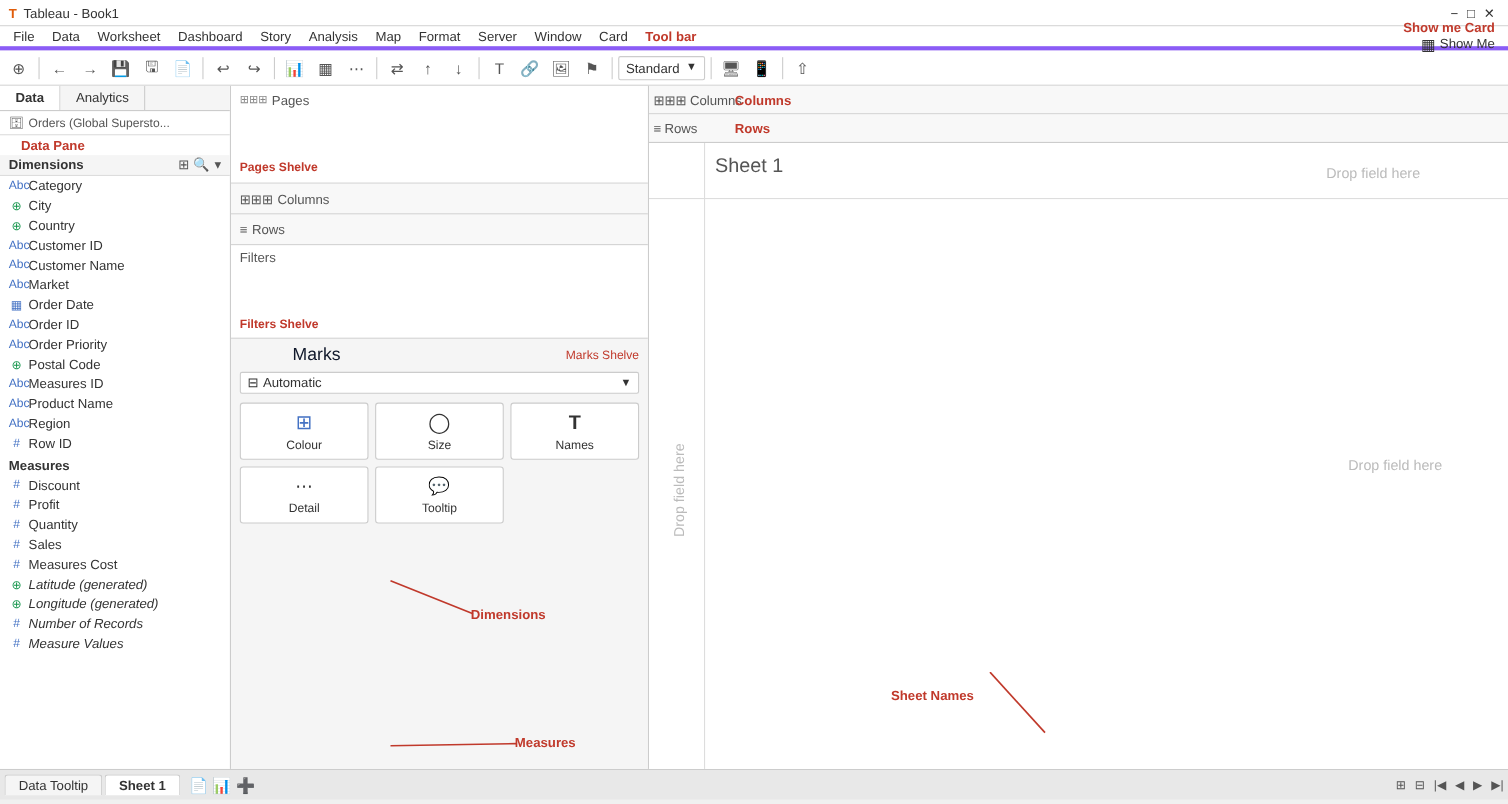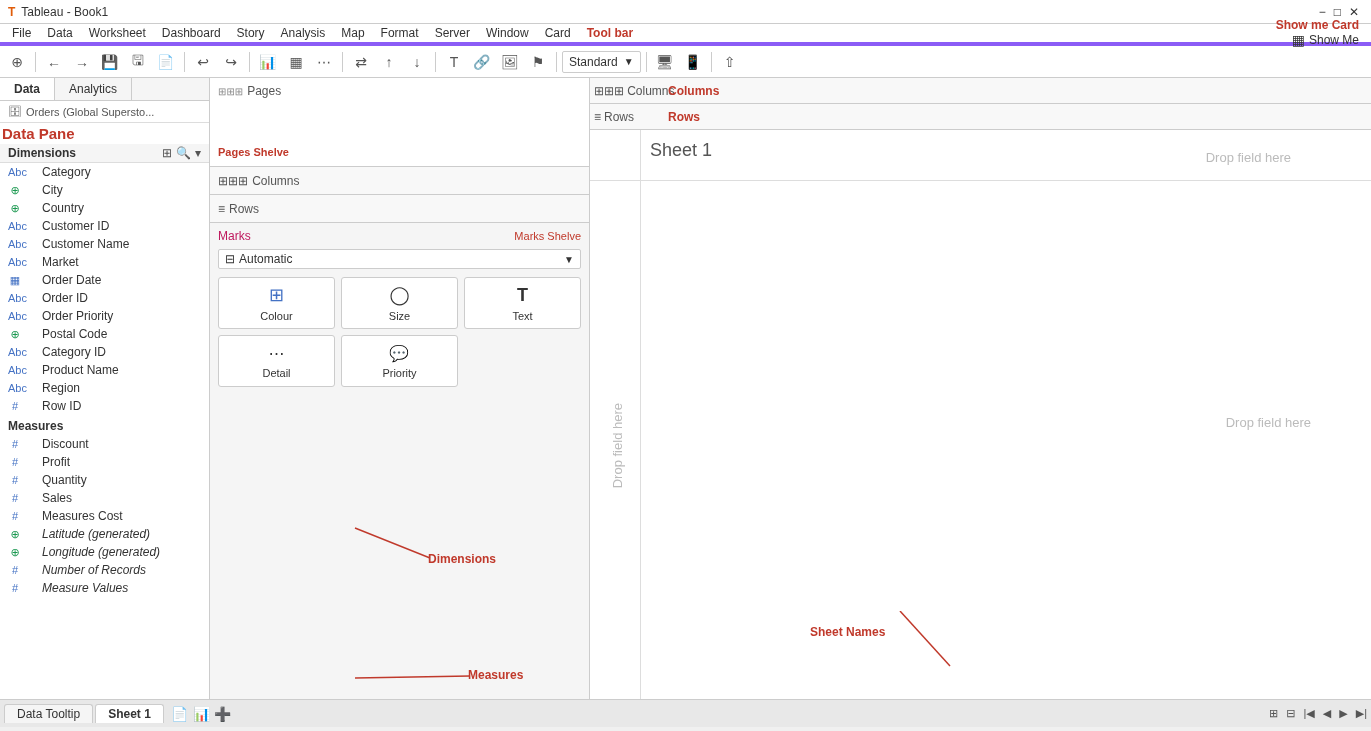--- a/index.html
+++ b/index.html
@@ -88,38 +88,38 @@
 
     #data-source-label {
       padding: 4px 8px;
       font-size: 11px;
       color: #555;
       border-bottom: 1px solid #ddd;
       display: flex; align-items: center; gap: 4px;
     }
 
     #data-pane-label {
-      color: #c0392b; font-weight: bold; font-size: 15px; padding: 2px 2px;
+      color: #c0392b; font-weight: bold; font-size: 12px; padding: 2px 19px;
     }
 
     #dimensions-header {
       display: flex; align-items: center; justify-content: space-between;
       padding: 2px 8px; background: #f5f5f5; border-bottom: 1px solid #ddd;
     }
     .dimensions-title { font-weight: bold; font-size: 12px; }
     .dimensions-icons { display: flex; gap: 4px; }
     .dim-icon { cursor: pointer; color: #555; font-size: 12px; }
 
     #fields-list {
       flex: 1;
       overflow-y: auto;
       padding-bottom: 4px;
     }
     .field-item {
-      display: flex; align-items: center; gap: 20px;
+      display: flex; align-items: center; gap: 4px;
       padding: 2px 8px; cursor: pointer; font-size: 12px;
     }
     .field-icon { font-size: 11px; color: #666; width: 14px; text-align: center; }
     .field-icon.green { color: #1a9850; }
     .field-icon.blue { color: #4472c4; }
     .section-header { font-weight: bold; padding: 4px 8px 2px 8px; font-size: 12px; color: #333; }
 
     
     #fields-list::-webkit-scrollbar { width: 6px; }
     #fields-list::-webkit-scrollbar-track { background: #f0f0f0; }
@@ -169,21 +169,21 @@
       min-height: 50px;
     }
 
     
     #marks-shelf {
       background: #f5f5f5;
       flex: 1;
       padding: 6px 8px;
     }
     .marks-header { display: flex; align-items: center; justify-content: space-between; margin-bottom: 6px; }
-    .marks-title { font-size: 12px; color: #be185d; }
+    .marks-title { font-size: 16px; color: #0f172a; margin-left: 48px; }
     .marks-label { color: #c0392b; font-weight: normal; font-size: 11px; }
     .marks-dropdown {
       display: flex; align-items: center; border: 1px solid #ccc; background: #fff;
       padding: 2px 6px; border-radius: 2px; cursor: pointer; font-size: 12px; gap: 4px;
     }
     .marks-grid {
       display: grid; grid-template-columns: 1fr 1fr 1fr; gap: 6px; margin-top: 8px;
     }
     .mark-btn {
       display: flex; flex-direction: column; align-items: center; padding: 6px 4px;
@@ -381,21 +381,21 @@
       <div class="field-item">
         <span class="field-icon blue">Abc</span>
         <span>Order Priority</span>
       </div>
       <div class="field-item">
         <span class="field-icon green">⊕</span>
         <span>Postal Code</span>
       </div>
       <div class="field-item">
         <span class="field-icon blue">Abc</span>
-        <span>Category ID</span>
+        <span>Measures ID</span>
       </div>
       <div class="field-item">
         <span class="field-icon blue">Abc</span>
         <span>Product Name</span>
       </div>
       <div class="field-item">
         <span class="field-icon blue">Abc</span>
         <span>Region</span>
       </div>
       <div class="field-item">
@@ -460,20 +460,26 @@
       </div>
     </div>
 
     <div id="rows-shelf">
       <div class="shelf-name-tag">
         <span>≡</span>
         <span>Rows</span>
       </div>
     </div>
 
+    <div id="filters-shelf">
+      <div class="shelf-title">
+        <span>Filters</span>
+      </div>
+      <div class="shelf-label">Filters Shelve</div>
+    </div>
 
     <div id="marks-shelf">
       <div class="marks-header">
         <span class="marks-title">Marks</span>
         <span class="marks-label">Marks Shelve</span>
       </div>
 
       <div class="marks-dropdown">
         <span style="font-size:12px;">⊟</span>
         <span>Automatic</span>
@@ -484,29 +490,29 @@
         <div class="mark-btn">
           <span style="font-size:18px; color:#4472c4;">⊞</span>
           <span>Colour</span>
         </div>
         <div class="mark-btn">
           <span style="font-size:18px;">◯</span>
           <span>Size</span>
         </div>
         <div class="mark-btn">
           <span style="font-size:18px; font-weight:bold;">T</span>
-          <span>Text</span>
+          <span>Names</span>
         </div>
         <div class="mark-btn">
           <span style="font-size:16px;">⋯</span>
           <span>Detail</span>
         </div>
         <div class="mark-btn">
           <span style="font-size:16px;">💬</span>
-          <span>Priority</span>
+          <span>Tooltip</span>
         </div>
       </div>
     </div>
 
     <svg style="position:absolute; top:0; left:0; width:100%; height:100%; pointer-events:none; overflow:visible;">
 
       <line x1="145" y1="450" x2="220" y2="480" stroke="#c0392b" stroke-width="1.5"></line>
 
       <line x1="145" y1="600" x2="260" y2="598" stroke="#c0392b" stroke-width="1.5"></line>
     </svg>

